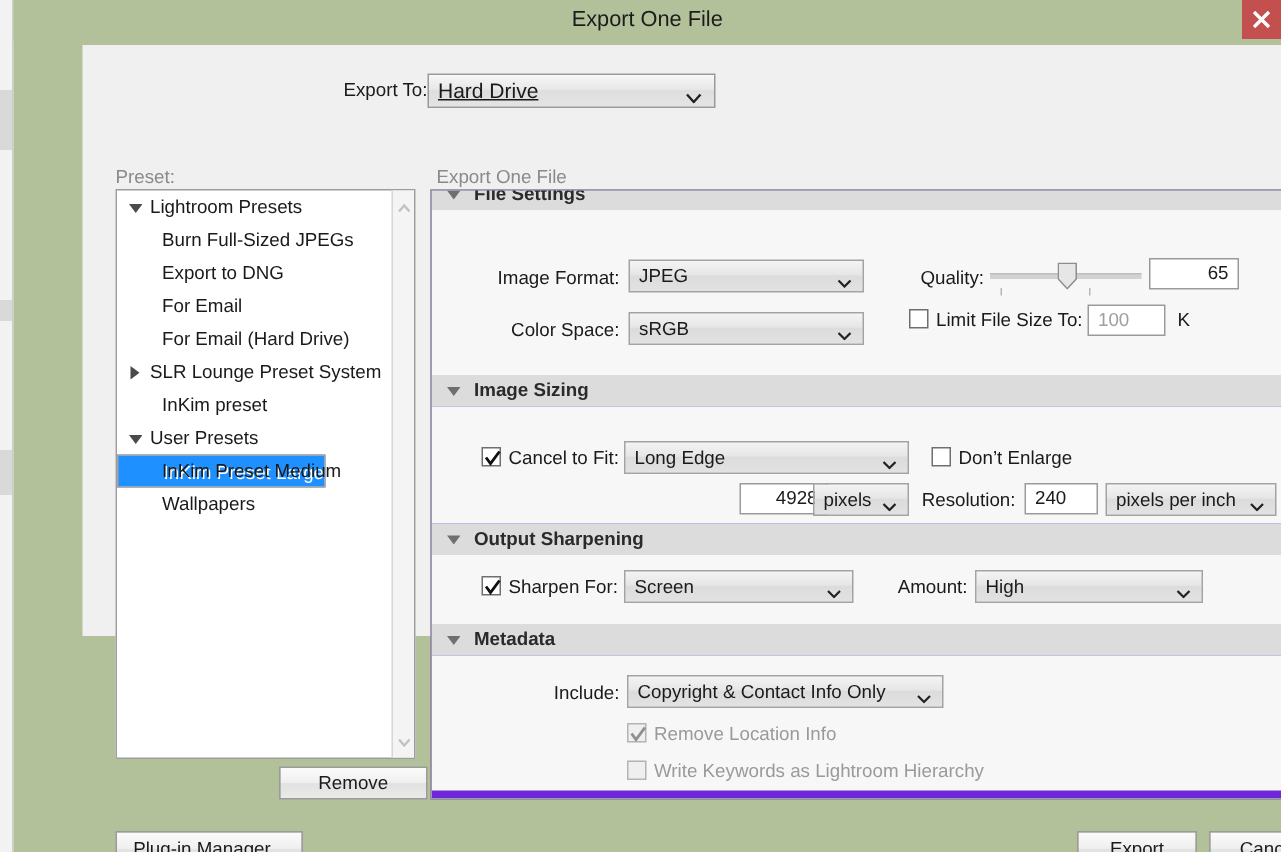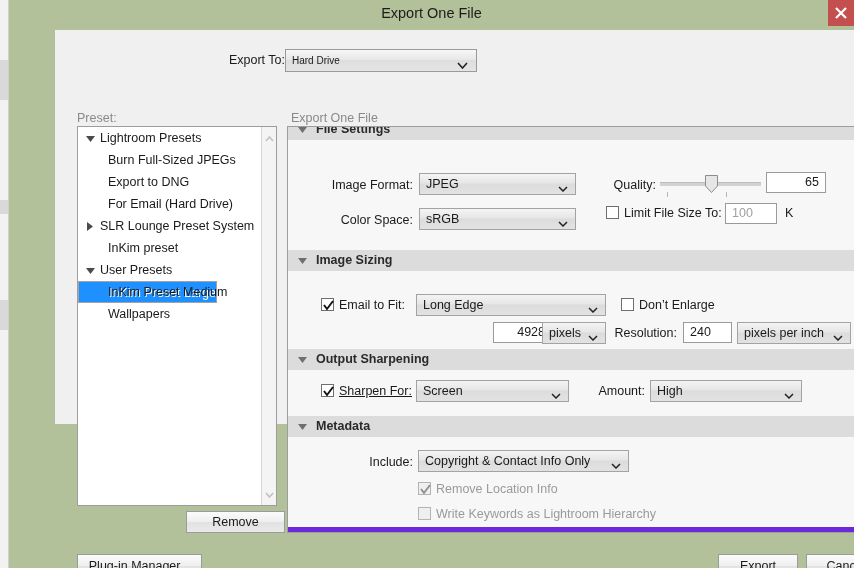--- a/index.html
+++ b/index.html
@@ -57,21 +57,21 @@
     position: absolute; left: 158px; top: 23px; width: 72px;
     text-align: right; font-size: 12.5px; color: #1a1a1a;
   }
   #exportto-select {
     position: absolute; left: 230px; top: 19px; width: 192px; height: 23px;
     background: linear-gradient(to bottom,#f7f7f7 0%,#e8e8e8 45%,#dedede 50%,#e4e4e4 100%);
     border: 1px solid #9a9a9a;
     cursor: pointer;
   }
   #exportto-select .val {
-    position: absolute; left: 6px; top: 0; line-height: 21px; font-size: 10px;
+    position: absolute; left: 6px; top: 0; line-height: 21px; font-size: 14px; text-decoration: underline;
   }
   #exportto-select .chev { position: absolute; right: 8px; top: 8px; }
 
   
   #preset-label {
     position: absolute; left: 22px; top: 81px;
     font-size: 12.5px; color: #8a8a8a;
   }
   #sub-label {
     position: absolute; left: 236px; top: 81px;
@@ -236,20 +236,21 @@
 
     <div id="preset-box">
       <div id="preset-list">
           <div class="preset-row group"><span class="tri">
               <svg width="9" height="7" viewBox="0 0 9 7">
                 <path d="M0 1 L9 1 L4.5 7 Z" fill="#4a4a4a"></path>
               </svg>
             </span><span>Lightroom Presets</span></div>
           <div class="preset-row leaf"><span>Burn Full-Sized JPEGs</span></div>
           <div class="preset-row leaf"><span>Export to DNG</span></div>
+          <div class="preset-row leaf"><span>For Email</span></div>
           <div class="preset-row leaf"><span>For Email (Hard Drive)</span></div>
           <div class="preset-row group"><span class="tri">
               <svg width="7" height="9" viewBox="0 0 7 9">
                 <path d="M1 0 L7 4.5 L1 9 Z" fill="#4a4a4a"></path>
               </svg>
             </span><span>SLR Lounge Preset System</span></div>
           <div class="preset-row leaf"><span>InKim preset</span></div>
           <div class="preset-row group"><span class="tri">
               <svg width="9" height="7" viewBox="0 0 9 7">
                 <path d="M0 1 L9 1 L4.5 7 Z" fill="#4a4a4a"></path>
@@ -331,21 +332,21 @@
                 </svg>
             </span>
             <span>Image Sizing</span>
           </div>
           <div class="sec-body" style="height:78px;">
             <div class="cbx" style="left:33px; top:27px;">
               <svg width="11" height="11" viewBox="0 0 11 11">
                   <path d="M1 5 L4 9 L10 1" stroke="#111" stroke-width="1.9" fill="none"></path>
                 </svg>
             </div>
-            <div class="cbx-label" style="left:51px; top:27px;">Email to Fit:</div>
+            <div class="cbx-label" style="left:51px; top:27px;">Cancel to Fit:</div>
             <div class="sel" style="left:128px; top:23px; width:190px;">
               <span class="val">Long Edge</span>
               <span class="chev">
                 <svg width="10" height="6" viewBox="0 0 10 6">
                     <path d="M1 1 L5 5 L9 1" stroke="#222" stroke-width="1.5" fill="none"></path>
                   </svg>
               </span>
             </div>
             <div class="cbx" style="left:333px; top:27px;"></div>
             <div class="cbx-label" style="left:351px; top:27px;">Don’t Enlarge</div>
@@ -378,21 +379,21 @@
                 </svg>
             </span>
             <span>Output Sharpening</span>
           </div>
           <div class="sec-body" style="height:46px;">
             <div class="cbx" style="left:33px; top:14px;">
               <svg width="11" height="11" viewBox="0 0 11 11">
                   <path d="M1 5 L4 9 L10 1" stroke="#111" stroke-width="1.9" fill="none"></path>
                 </svg>
             </div>
-            <div class="cbx-label" style="left:51px; top:14px;text-decoration:underline;">Sharpen For:</div>
+            <div class="cbx-label" style="left:51px; top:14px;">Sharpen For:</div>
             <div class="sel" style="left:128px; top:10px; width:153px;">
               <span class="val">Screen</span>
               <span class="chev">
                 <svg width="10" height="6" viewBox="0 0 10 6">
                     <path d="M1 1 L5 5 L9 1" stroke="#222" stroke-width="1.5" fill="none"></path>
                   </svg>
               </span>
             </div>
             <div class="fld-label" style="left:297px; top:14px; width:60px;">Amount:</div>
             <div class="sel" style="left:362px; top:10px; width:152px;">

